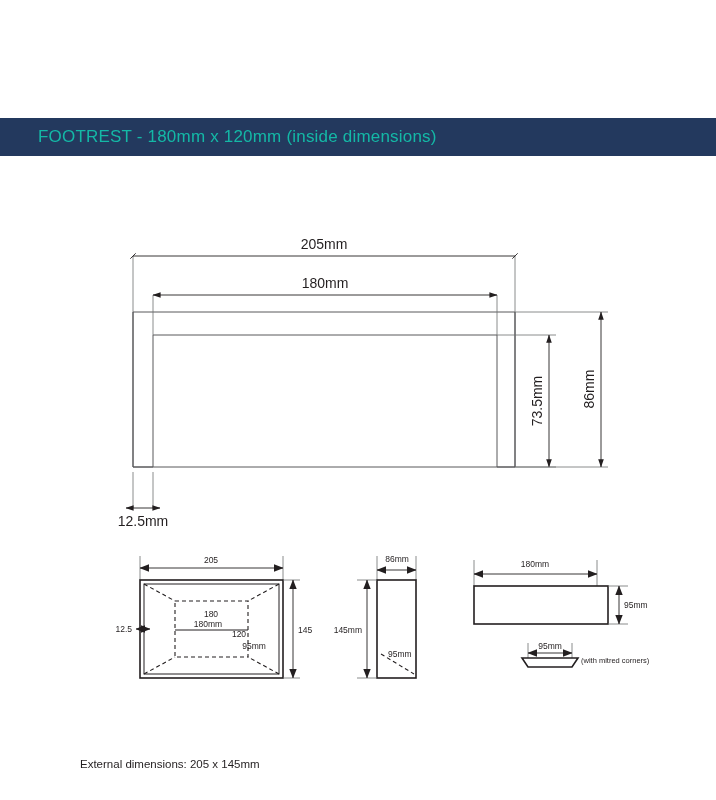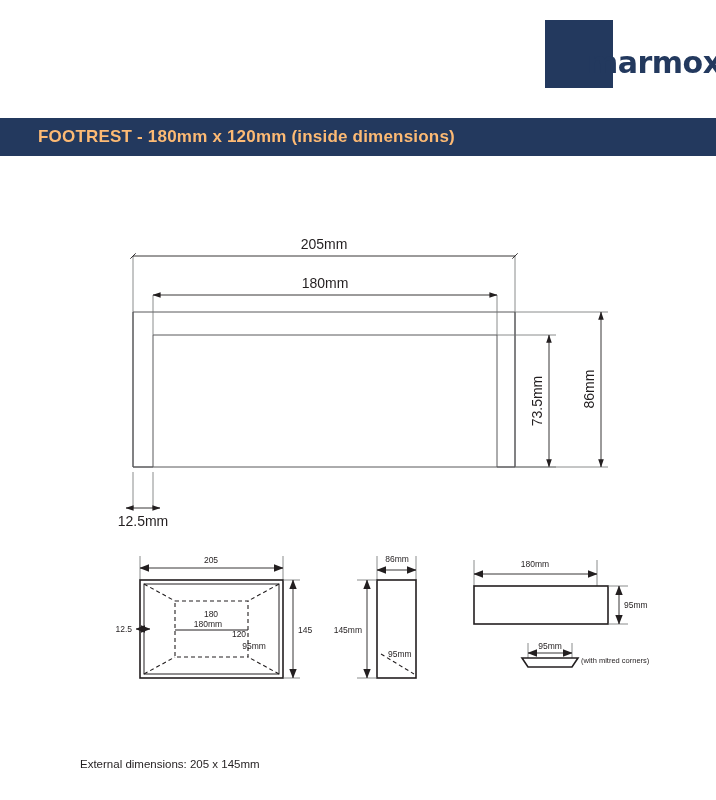--- a/index.html
+++ b/index.html
@@ -19,22 +19,22 @@
     font-size:30px;font-weight:700;color:#23395e;letter-spacing:-0.5px;
     line-height:1;
   }
 
   
   .title-bar{
     position:absolute;left:0;top:118px;width:716px;height:38px;
     background:#23395e;display:flex;align-items:center;
   }
   .title-text{
-    color:#fdba74;font-size:17px;margin-left:38px;letter-spacing:0.2px;
-    font-family:"Liberation Sans", sans-serif;font-weight:700;
+    color:#14b8a6;font-size:17px;margin-left:38px;letter-spacing:0.2px;
+    font-family:"Liberation Sans", sans-serif;font-weight:400;
   }
 
   
   .canvas{position:absolute;left:0;top:156px;width:600px;height:644px;}
   svg{display:block;}
 
   .ln{stroke:#58585a;stroke-width:1;fill:none;}
   .ln-dark{stroke:#231f20;stroke-width:1;fill:none;}
   .ln-thick{stroke:#231f20;stroke-width:1.6;fill:none;}
   .dim{stroke:#231f20;stroke-width:0.9;fill:none;}
@@ -47,24 +47,20 @@
   .t-xs{font-size:7.5px;}
   .t-foot{font-size:11.5px;}
   .mid{text-anchor:middle;}
   .end{text-anchor:end;}
 </style>
 </head>
 <body>
 
 <div class="page">
 
-  <div class="logo-wrap">
-    <div class="logo-square"></div>
-    <div class="logo-text">marmox</div>
-  </div>
 
   <div class="title-bar">
     <div class="title-text">FOOTREST - 180mm x 120mm (inside dimensions)</div>
   </div>
 
   <div class="canvas">
   <svg width="716" height="644" viewBox="0 0 716 644" xmlns="http://www.w3.org/2000/svg">
 
     <defs>
       <marker id="arrR" markerWidth="9" markerHeight="7" refX="8.5" refY="3.5" orient="auto">

